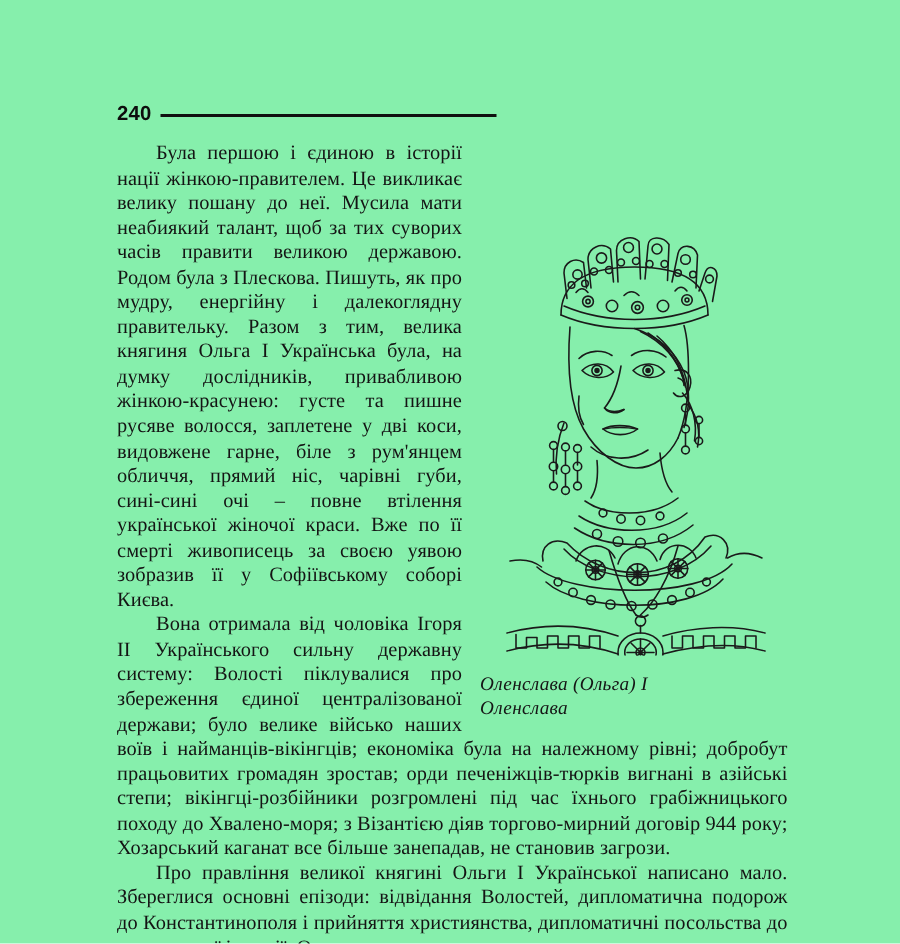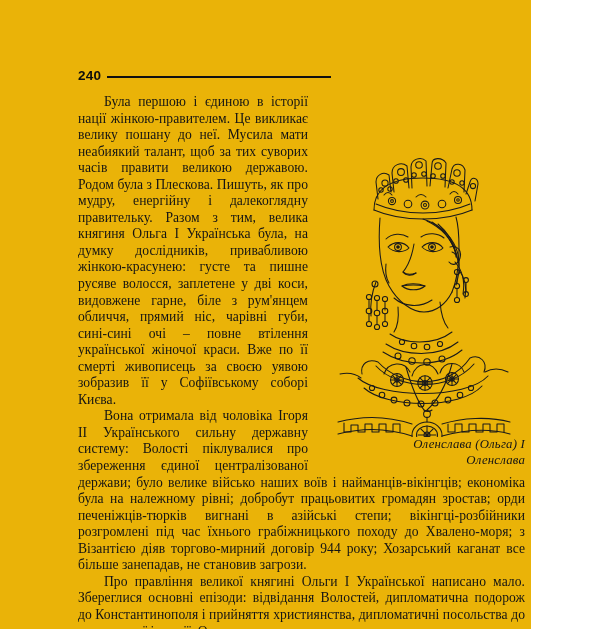--- a/index.html
+++ b/index.html
@@ -13,23 +13,23 @@
     height: 629px;
     overflow: hidden;
     font-family: "Liberation Serif", "DejaVu Serif", serif;
     color: #121212;
     position: relative;
   }
 
   .page {
     position: absolute;
     left: 0; top: 0;
-    width: 531px;
+    width: 600px;
     height: 629px;
-    background: #eab308;
+    background: #86efac;
   }
 
   
   .running-head {
     position: absolute;
     left: 78px;
     top: 66px;
     width: 447px;
     height: 20px;
     display: flex;
@@ -87,21 +87,22 @@
     margin: 58px 0 0 12px;
     shape-outside: margin-box;
   }
   .figure .art {
     width: 190px;
     height: 285px;
     margin: 0 auto;
     display: block;
   }
   .figure figcaption {
-    text-align: right;
+    margin-top: 12px;
+    text-align: left;
     font-style: italic;
     font-size: 12.8px;
     line-height: 15.5px;
     color: #151515;
     letter-spacing: 0.2px;
   }
 
   svg { display: block; }
 </style>
 </head>

